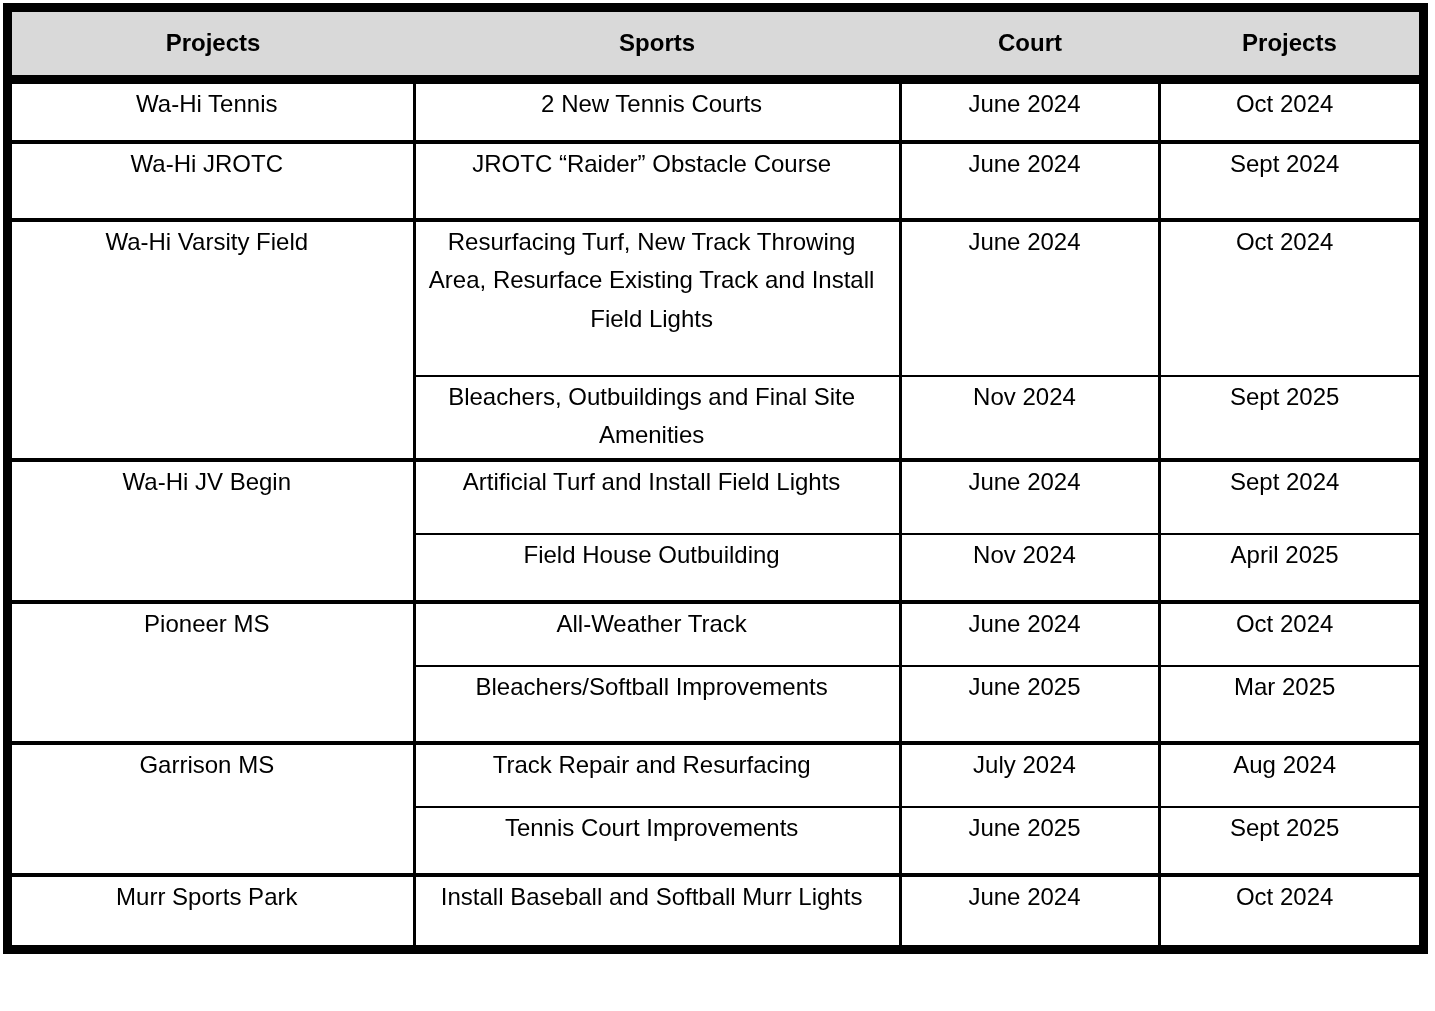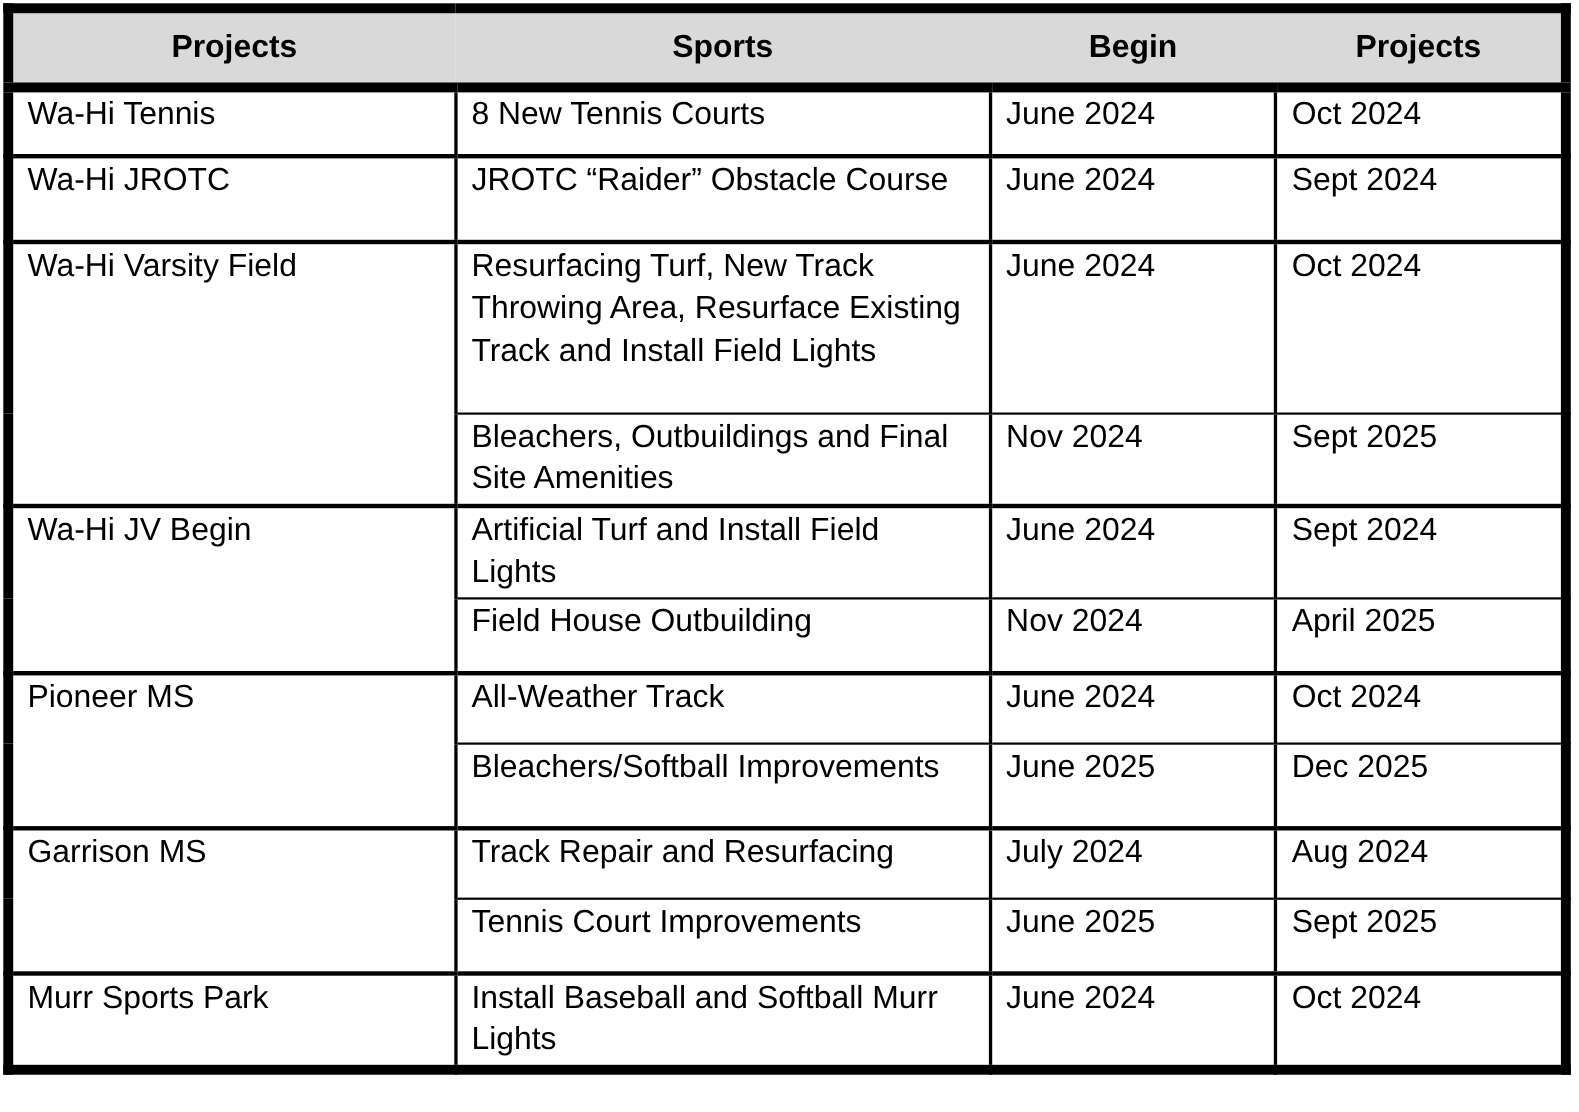--- a/index.html
+++ b/index.html
@@ -18,35 +18,35 @@
     padding: 3px;
     font-family: "Liberation Sans", "DejaVu Sans", sans-serif;
     color: var(--text-color);
   }
   table.schedule {
     border-collapse: collapse;
     table-layout: fixed;
     width: 1425px;
     border: 9px solid var(--border-color);
     background: var(--row-bg);
-    font-size: 29px;
+    font-size: 24px;
     line-height: 38.5px;
   }
   thead th {
     background: var(--header-bg);
     border-bottom: 9px solid var(--border-color);
     font-weight: bold;
     text-align: center;
     vertical-align: middle;
     height: 72px;
     padding: 0 6px;
   }
   tbody td {
     vertical-align: top;
-    text-align: left;
+    text-align: center;
     padding: 1px 24px 3px 13px;
     background: var(--row-bg);
   }
   tbody td.col-scope,
   tbody td.col-begin,
   tbody td.col-complete {
     border-left: 3px solid var(--border-color);
   }
   tr.group > td { border-top: 4px solid var(--border-color); }
   tr.sub   > td { border-top: 2px solid var(--border-color); }
@@ -58,29 +58,29 @@
   <colgroup>
     <col style="width:404px">
     <col style="width:483px">
     <col style="width:258px">
     <col style="width:262px">
   </colgroup>
   <thead>
     <tr>
       <th>Projects</th>
       <th>Sports</th>
-      <th>Begin</th>
+      <th>Court</th>
       <th>Projects</th>
     </tr>
   </thead>
   <tbody>
 
     <tr class="group" style="height:62px">
       <td class="col-project">Wa-Hi Tennis</td>
-      <td class="col-scope">8 New Tennis Courts</td>
+      <td class="col-scope">2 New Tennis Courts</td>
       <td class="col-begin">June 2024</td>
       <td class="col-complete">Oct 2024</td>
     </tr>
 
     <tr class="group" style="height:78px">
       <td class="col-project">Wa-Hi JROTC</td>
       <td class="col-scope">JROTC “Raider” Obstacle Course</td>
       <td class="col-begin">June 2024</td>
       <td class="col-complete">Sept 2024</td>
     </tr>
@@ -111,21 +111,21 @@
 
     <tr class="group" style="height:64px">
       <td class="col-project" rowspan="2">Pioneer MS</td>
       <td class="col-scope">All-Weather Track</td>
       <td class="col-begin">June 2024</td>
       <td class="col-complete">Oct 2024</td>
     </tr>
     <tr class="sub" style="height:77px">
       <td class="col-scope">Bleachers/Softball Improvements</td>
       <td class="col-begin">June 2025</td>
-      <td class="col-complete">Dec 2025</td>
+      <td class="col-complete">Mar 2025</td>
     </tr>
 
     <tr class="group" style="height:64px">
       <td class="col-project" rowspan="2">Garrison MS</td>
       <td class="col-scope">Track Repair and Resurfacing</td>
       <td class="col-begin">July 2024</td>
       <td class="col-complete">Aug 2024</td>
     </tr>
     <tr class="sub" style="height:68px">
       <td class="col-scope">Tennis Court Improvements</td>

